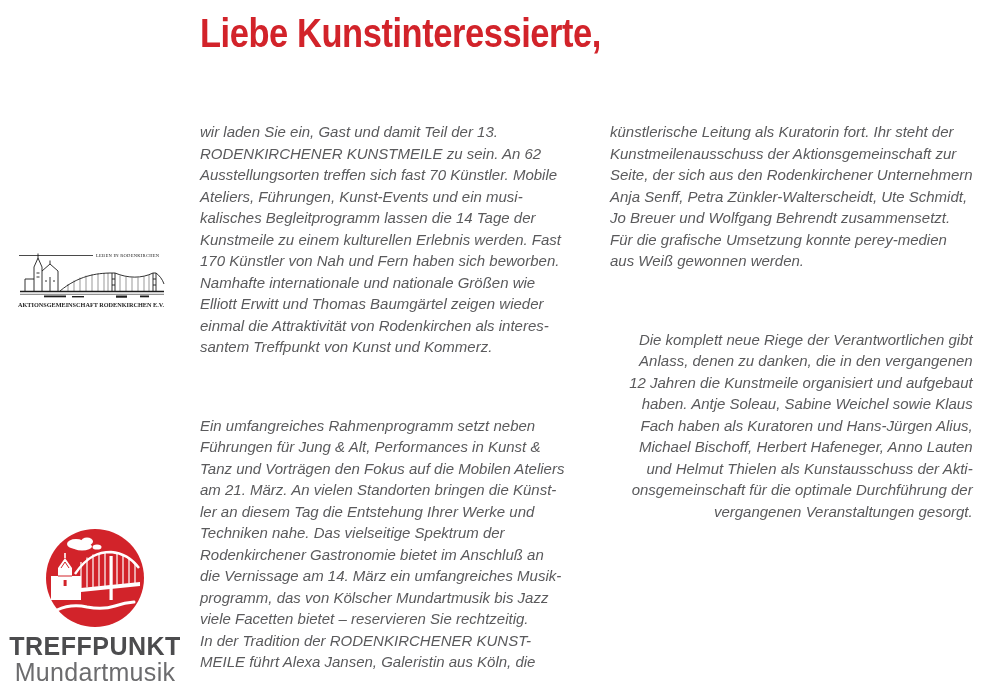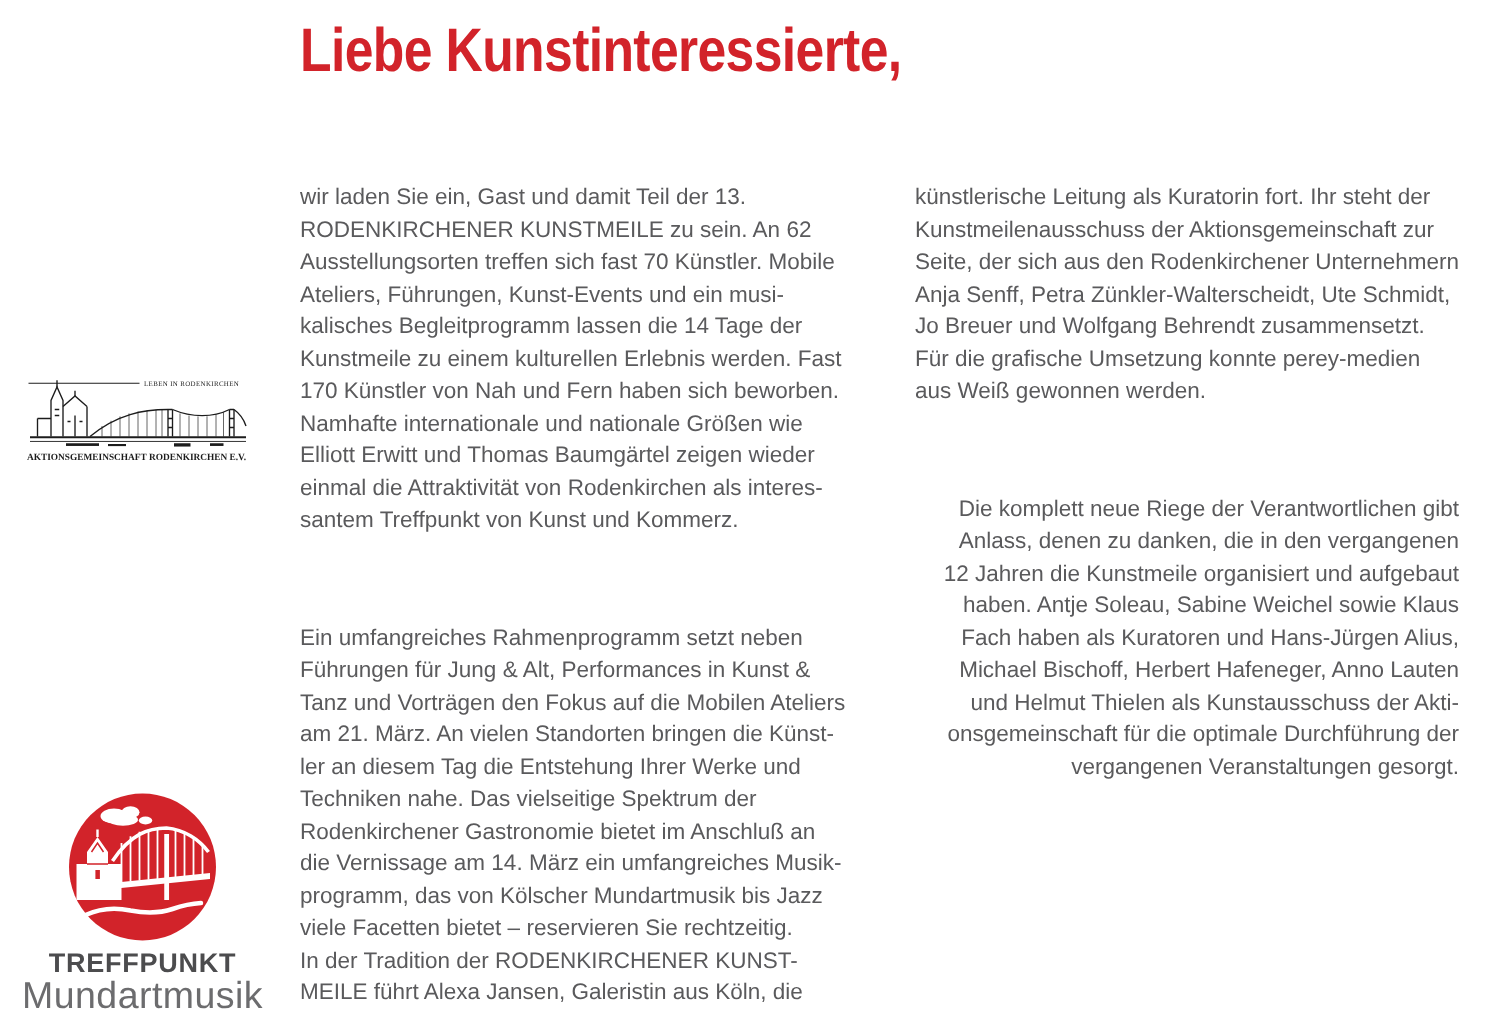--- a/index.html
+++ b/index.html
@@ -12,29 +12,29 @@
     font-size:41px;font-weight:bold;line-height:1;color:#d2232a;
     letter-spacing:-0.5px;white-space:nowrap;
     transform:scaleX(0.84);transform-origin:left top;
   }
   .col{
     position:absolute;top:78px;font-size:15px;line-height:21.5px;
     color:#5a5a5c;white-space:pre;
   }
   .col-left{left:200px;}
   .col-right{left:610px;}
-  .para{margin:0 0 14px 0;}
+  .para{margin:0 0 14px 0;font-style:italic;}
   .para.mb-lg{margin-bottom:21px;text-align:right;}
   .bw-logo{position:absolute;left:16px;top:246px;width:150px;height:64px;}
   .bw-logo svg{display:block;width:150px;height:64px;}
   .bw-tagline{font-family:"Liberation Serif",serif;}
   .bw-caption{font-family:"Liberation Serif",serif;font-weight:bold;}
   .treffpunkt{position:absolute;left:8px;top:528px;width:174px;text-align:center;}
   .tp-badge{display:block;width:100px;height:100px;margin:0 auto;}
-  .tp-line1{margin-top:4px;font-size:18px;font-weight:bold;color:#4c4c4e;letter-spacing:0.5px;line-height:1.12;}
+  .tp-line1{margin-top:4px;font-size:25px;font-weight:bold;color:#4c4c4e;letter-spacing:0.5px;line-height:1.12;}
   .tp-line2{font-size:25px;font-weight:normal;color:#6c6c6e;letter-spacing:0.3px;line-height:1.0;}
 </style>
 </head>
 <body>
 
 <div class="page">
 
   <h1 class="title">Liebe Kunstinteressierte,</h1>
 
   <div class="bw-logo">

